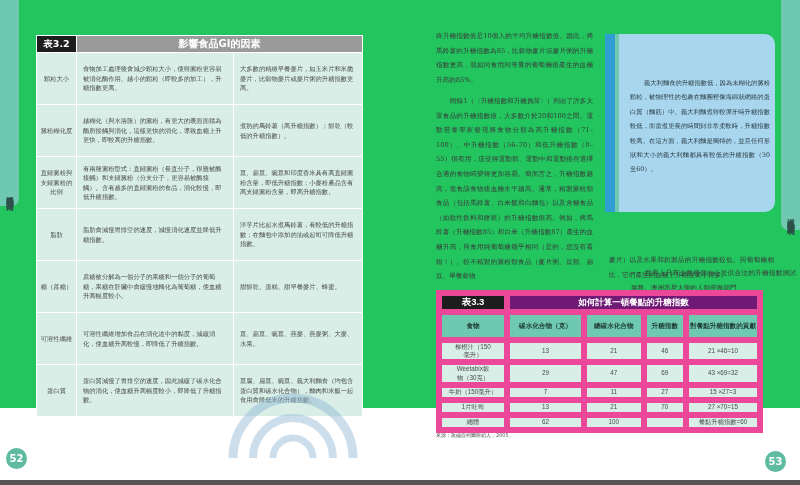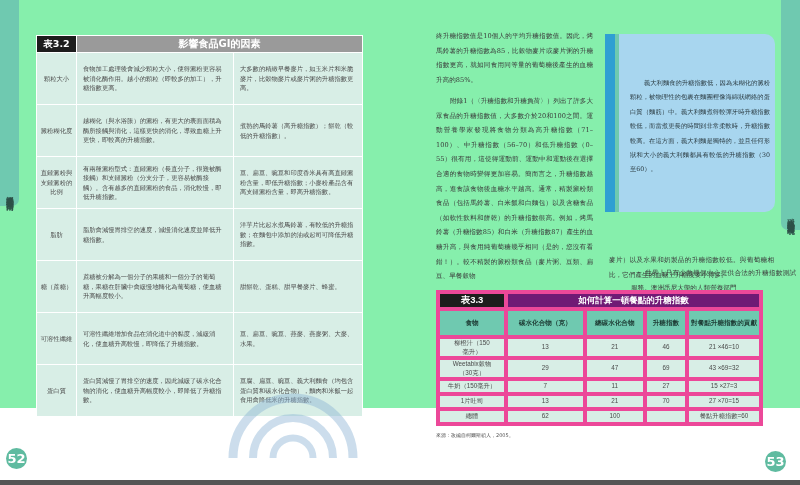--- a/index.html
+++ b/index.html
@@ -1,20 +1,20 @@
 <!DOCTYPE html>
 <html><head>
 <meta charset="utf-8">
 <style>
   * { box-sizing: border-box; margin: 0; padding: 0; }
   body {
     width: 800px; height: 485px; background: #ffffff; position: relative; overflow: hidden;
     font-family: "DejaVu Sans", sans-serif; color: #333;
   }
-  .page { position: absolute; top: 0; height: 408px; background: #86efac; padding-left: 19px; }
+  .page { position: absolute; top: 0; height: 408px; background: #22c55e; padding-left: 19px; }
   .page-left { left: 0; width: 400px; }
   .page-right { left: 400px; width: 400px; }
   .bottom-bar { position: absolute; left: 0; bottom: 0; width: 800px; height: 5px; background: #555; }
 
   .side-tab {
     position: absolute; width: 19px; background: #6fc9b0;
     display: flex; align-items: flex-end; justify-content: center; padding-bottom: 8px;
   }
   .side-tab.left { left: 0; top: 0; height: 206px; border-radius: 0 0 7px 0; }
   .side-tab.right { right: 0; top: 0; height: 230px; border-radius: 0 0 0 7px; }
@@ -26,21 +26,21 @@
   .t32 { position: absolute; left: 36px; top: 35px; width: 327px; border-collapse: collapse; font-size: 6.3px; }
   .t32 td, .t32 th { border: 1px solid #ffffff; }
   .t32 .cap-label { background: #1d1d1d; color: #fff; font-size: 9.5px; font-weight: bold; text-align: center; height: 17px; width: 40px; }
   .t32 .cap-title { background: #9a9a9a; color: #fff; font-size: 10px; font-weight: bold; text-align: center; }
   .t32 .hdr th { background: #6fc9b0; color: #1e3c35; font-weight: bold; font-size: 7px; height: 17px; }
   .t32 .row td { background: #d8eee6; vertical-align: middle; line-height: 1.5; padding: 3px 6px; color: #4a4a4a; }
   .t32 .row td.factor { text-align: center; padding: 2px 2px; }
   .t32 .row td.mech { width: 157px; }
   .page-num {
     position: absolute; width: 21px; height: 21px; border-radius: 50%; background: #5fbba0;
-    color: #fff; font-size: 13px; font-weight: bold; display: flex; align-items: center; justify-content: center;
+    color: #fff; font-size: 10px; font-weight: bold; display: flex; align-items: center; justify-content: center;
   }
 
   
   .body-text { position: absolute; font-family: "DejaVu Serif", serif; font-size: 6.6px; line-height: 14.6px; color: #3a3a3a; text-align: justify; }
   .bt1 { left: 436px; top: 29px; width: 157px; }
   .bt2 { left: 436px; top: 94px; width: 157px; text-indent: 14px; }
   .bt3 { left: 609px; top: 236px; width: 165px; margin-top: 17px; }
   .bt4 { left: 609px; top: 266px; width: 165px; text-indent: 14px; margin-left: 22px; }
 
   
@@ -48,21 +48,21 @@
     position: absolute; left: 605px; top: 34px; width: 170px; height: 178px;
     background: #a8d6ef; border-radius: 0 10px 10px 0; overflow: hidden;
   }
   .box .stripe1 { position: absolute; left: 0; top: 0; width: 10px; height: 100%; background: #2f9fd3; }
   .box .stripe2 { position: absolute; left: 10px; top: 0; width: 4px; height: 100%; background: #6fc9b0; }
   .box h3 { position: absolute; left: 25px; top: 9px; width: 140px; font-size: 10.5px; line-height: 14px; color: #1b2c33; font-weight: bold; }
   .box p { position: absolute; left: 25px; top: 42px; width: 140px; font-size: 6.3px; line-height: 14.4px; color: #2a3a40; text-indent: 14px; text-align: justify; font-family: "DejaVu Serif", serif; }
 
   
   .t33 { position: absolute; left: 436px; top: 290px; width: 327px; border-collapse: collapse; font-size: 6.3px; font-family: "Liberation Sans", sans-serif; }
-  .t33 td, .t33 th { border: 4px solid #ec4899; text-align: center; }
+  .t33 td, .t33 th { border: 6px solid #ec4899; text-align: center; }
   .t33 .cap-label { background: #1d1d1d; color: #fff; font-size: 9.5px; font-weight: bold; height: 17px; width: 68px; }
   .t33 .cap-title { background: #701a75; color: #fff; font-size: 8.5px; font-weight: bold; font-family: Liberation Serif, serif; }
   .t33 .hdr th { background: #6fc9b0; color: #1e3c35; font-weight: bold; font-size: 6.6px; height: 28px; line-height: 1.55; }
   .t33 .row td { background: #d8eee6; color: #4a4a4a; height: 21px; line-height: 1.3; }
   .t33 .row.short td { height: 15px; }
   .src { position: absolute; left: 436px; top: 432px; font-size: 5px; color: #555; }
 
   
   .wm { position: absolute; left: 228px; top: 388px; width: 330px; height: 70px; pointer-events: none; opacity: .45; }
   .wm-arcs { position: absolute; left: 0; top: 0; width: 130px; height: 70px; }

